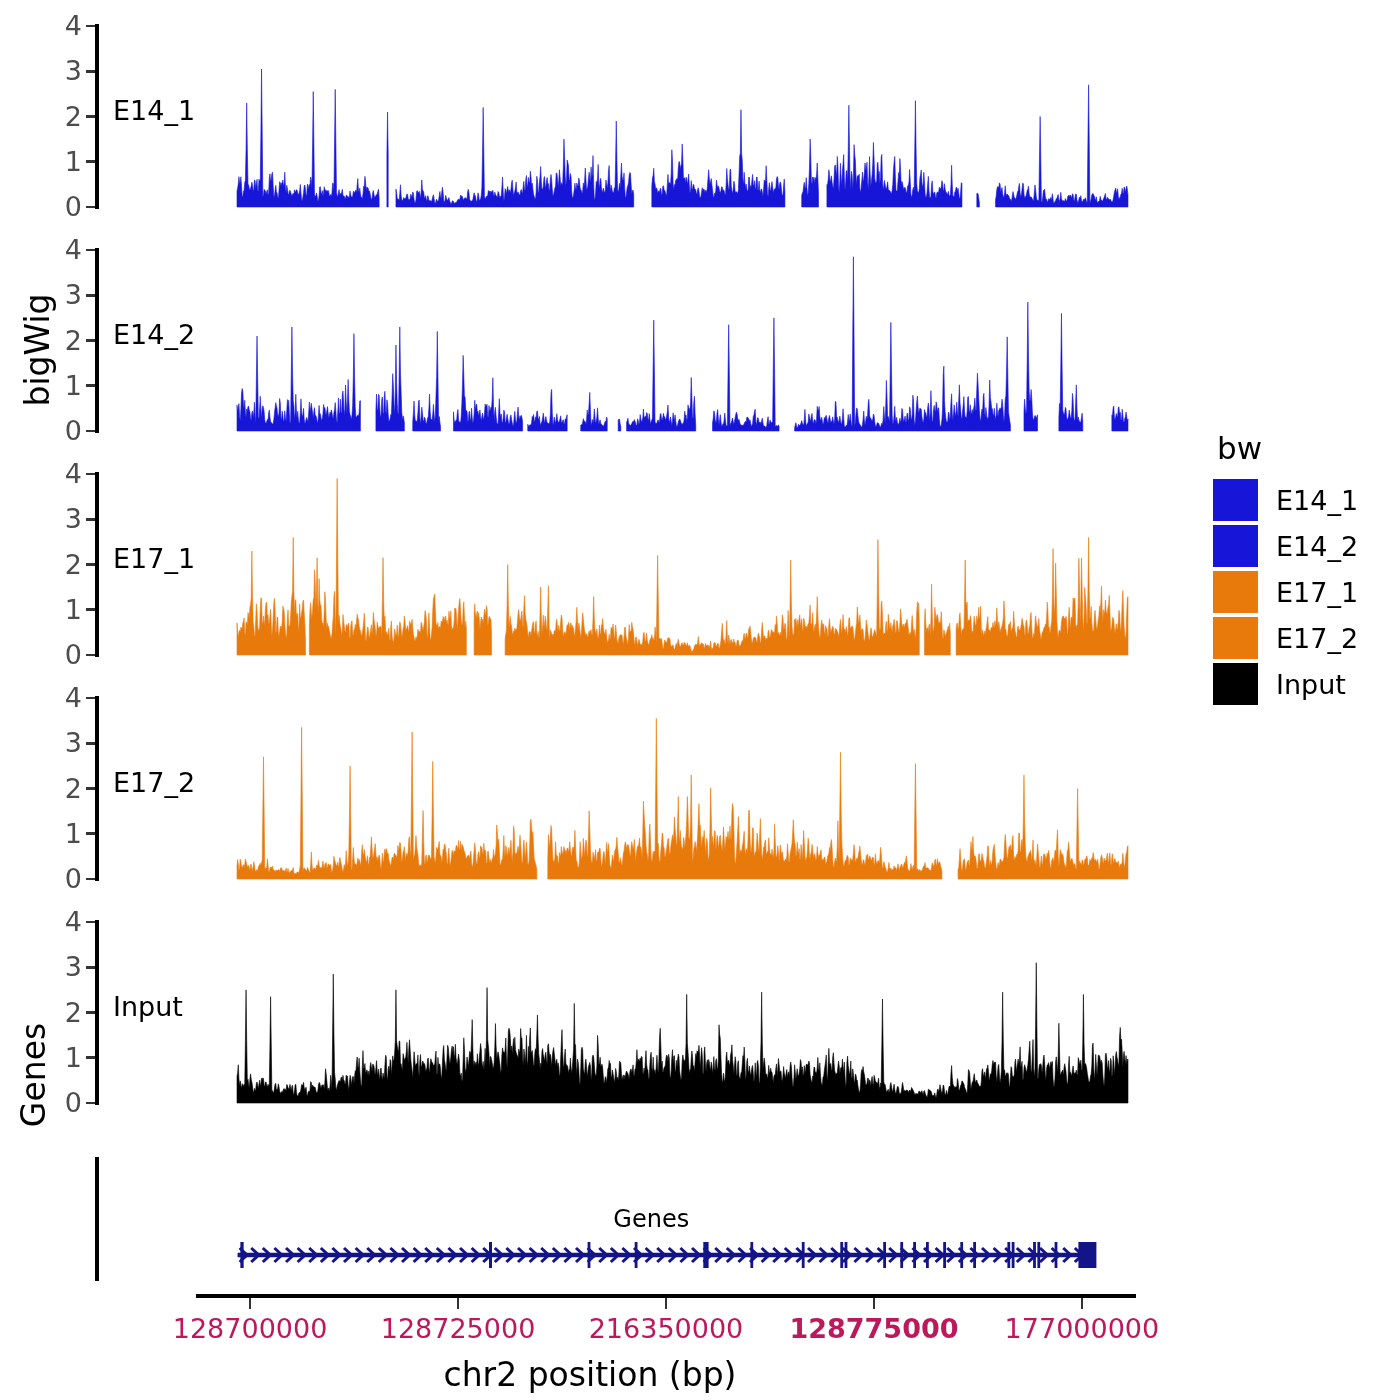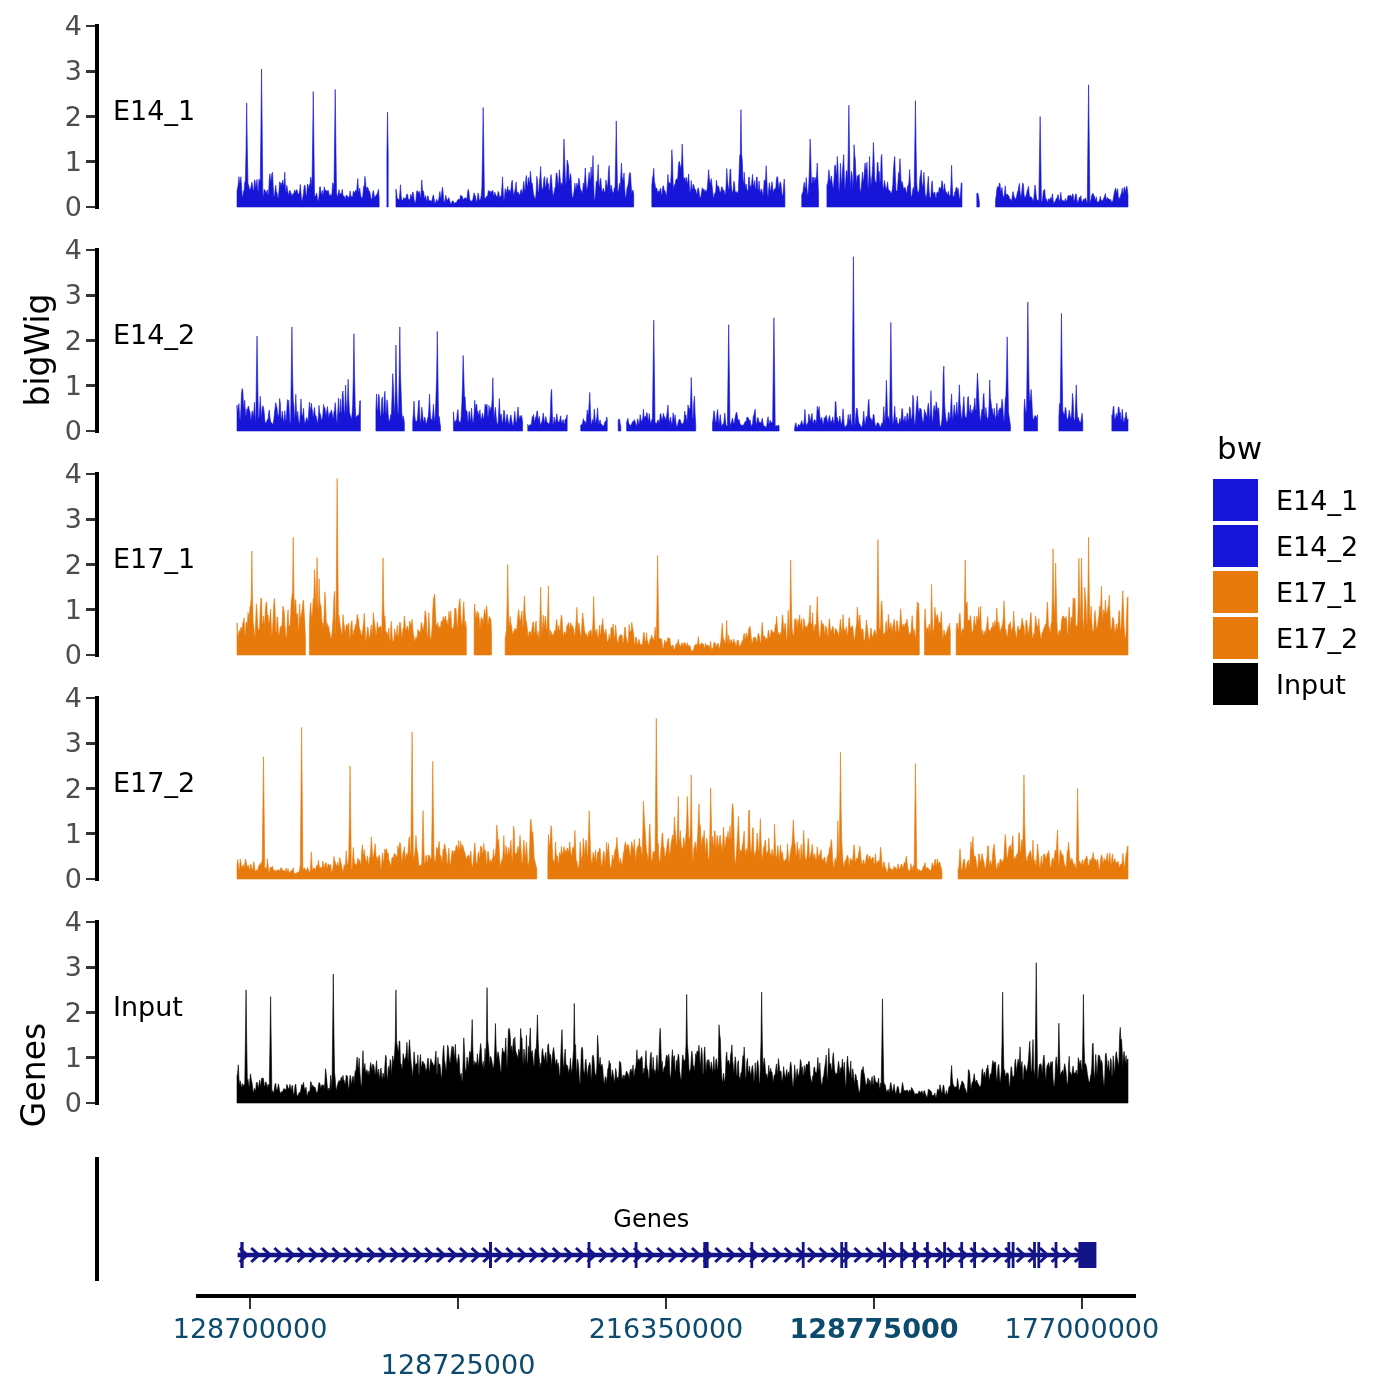--- a/index.html
+++ b/index.html
@@ -29,21 +29,21 @@
   .plotarea svg{position:absolute;left:0;top:0;display:block;}
 
   
   #genes-panel{position:absolute;left:95px;top:1157px;width:1035px;height:124px;}
   #genes-panel .axis-line{height:124px;}
   .gene-label{position:absolute;font-size:24px;color:#000;white-space:nowrap;}
 
   
   #xaxis{position:absolute;left:196px;top:1294px;width:940px;height:4px;background:#000;}
   .xtick{position:absolute;top:1298px;width:2.6px;height:11px;background:#333;}
-  .xticklab{position:absolute;top:1313px;font-size:27px;color:#0c4a6e;
+  .xticklab{position:absolute;top:1313px;font-size:27px;color:#be185d;
             white-space:nowrap;transform:translateX(-50%);}
   #xtitle{position:absolute;left:0;top:1355px;width:1180px;text-align:center;
           font-size:33px;color:#000;}
 
   
   #legend{position:absolute;left:1213px;top:430px;}
   #legend-title{font-size:31px;color:#000;margin:0 0 12px 4px;}
   .legend-row{display:flex;align-items:center;height:44px;margin-bottom:2px;}
   .legend-key{width:45px;height:42px;flex:0 0 45px;}
   .legend-text{font-size:27px;color:#000;margin-left:18px;white-space:nowrap;}
@@ -258,28 +258,29 @@
         <rect x="955.6" y="85" width="2.8" height="26" fill="#141489"></rect>
         <rect x="979.4" y="85" width="18" height="26" fill="#141489"></rect>
       </svg>
   </div>
 
   <div id="xaxis"></div>
   <div id="xticks">
       <div class="xtick" style="left: 248.771px;"></div>
       <div class="xticklab" style="left: 250.071px;">128700000</div>
       <div class="xtick" style="left: 456.735px;"></div>
-      <div class="xticklab" style="left: 458.035px; margin-top: 36px;">128725000</div>
+      <div class="xticklab" style="left: 458.035px;">128725000</div>
       <div class="xtick" style="left: 664.7px;"></div>
       <div class="xticklab" style="left: 666px;">216350000</div>
       <div class="xtick" style="left: 872.665px;"></div>
       <div class="xticklab" style="left: 873.965px; font-weight: bold;">128775000</div>
       <div class="xtick" style="left: 1080.63px;"></div>
       <div class="xticklab" style="left: 1081.93px;">177000000</div>
     </div>
+  <div id="xtitle">chr2 position (bp)</div>
 
   <div id="legend">
     <div id="legend-title">bw</div>
     <div id="legend-rows">
         <div class="legend-row">
           <div class="legend-key" style="background: rgb(22, 21, 216);"></div>
           <div class="legend-text">E14_1</div>
         </div>
         <div class="legend-row">
           <div class="legend-key" style="background: rgb(22, 21, 216);"></div>

